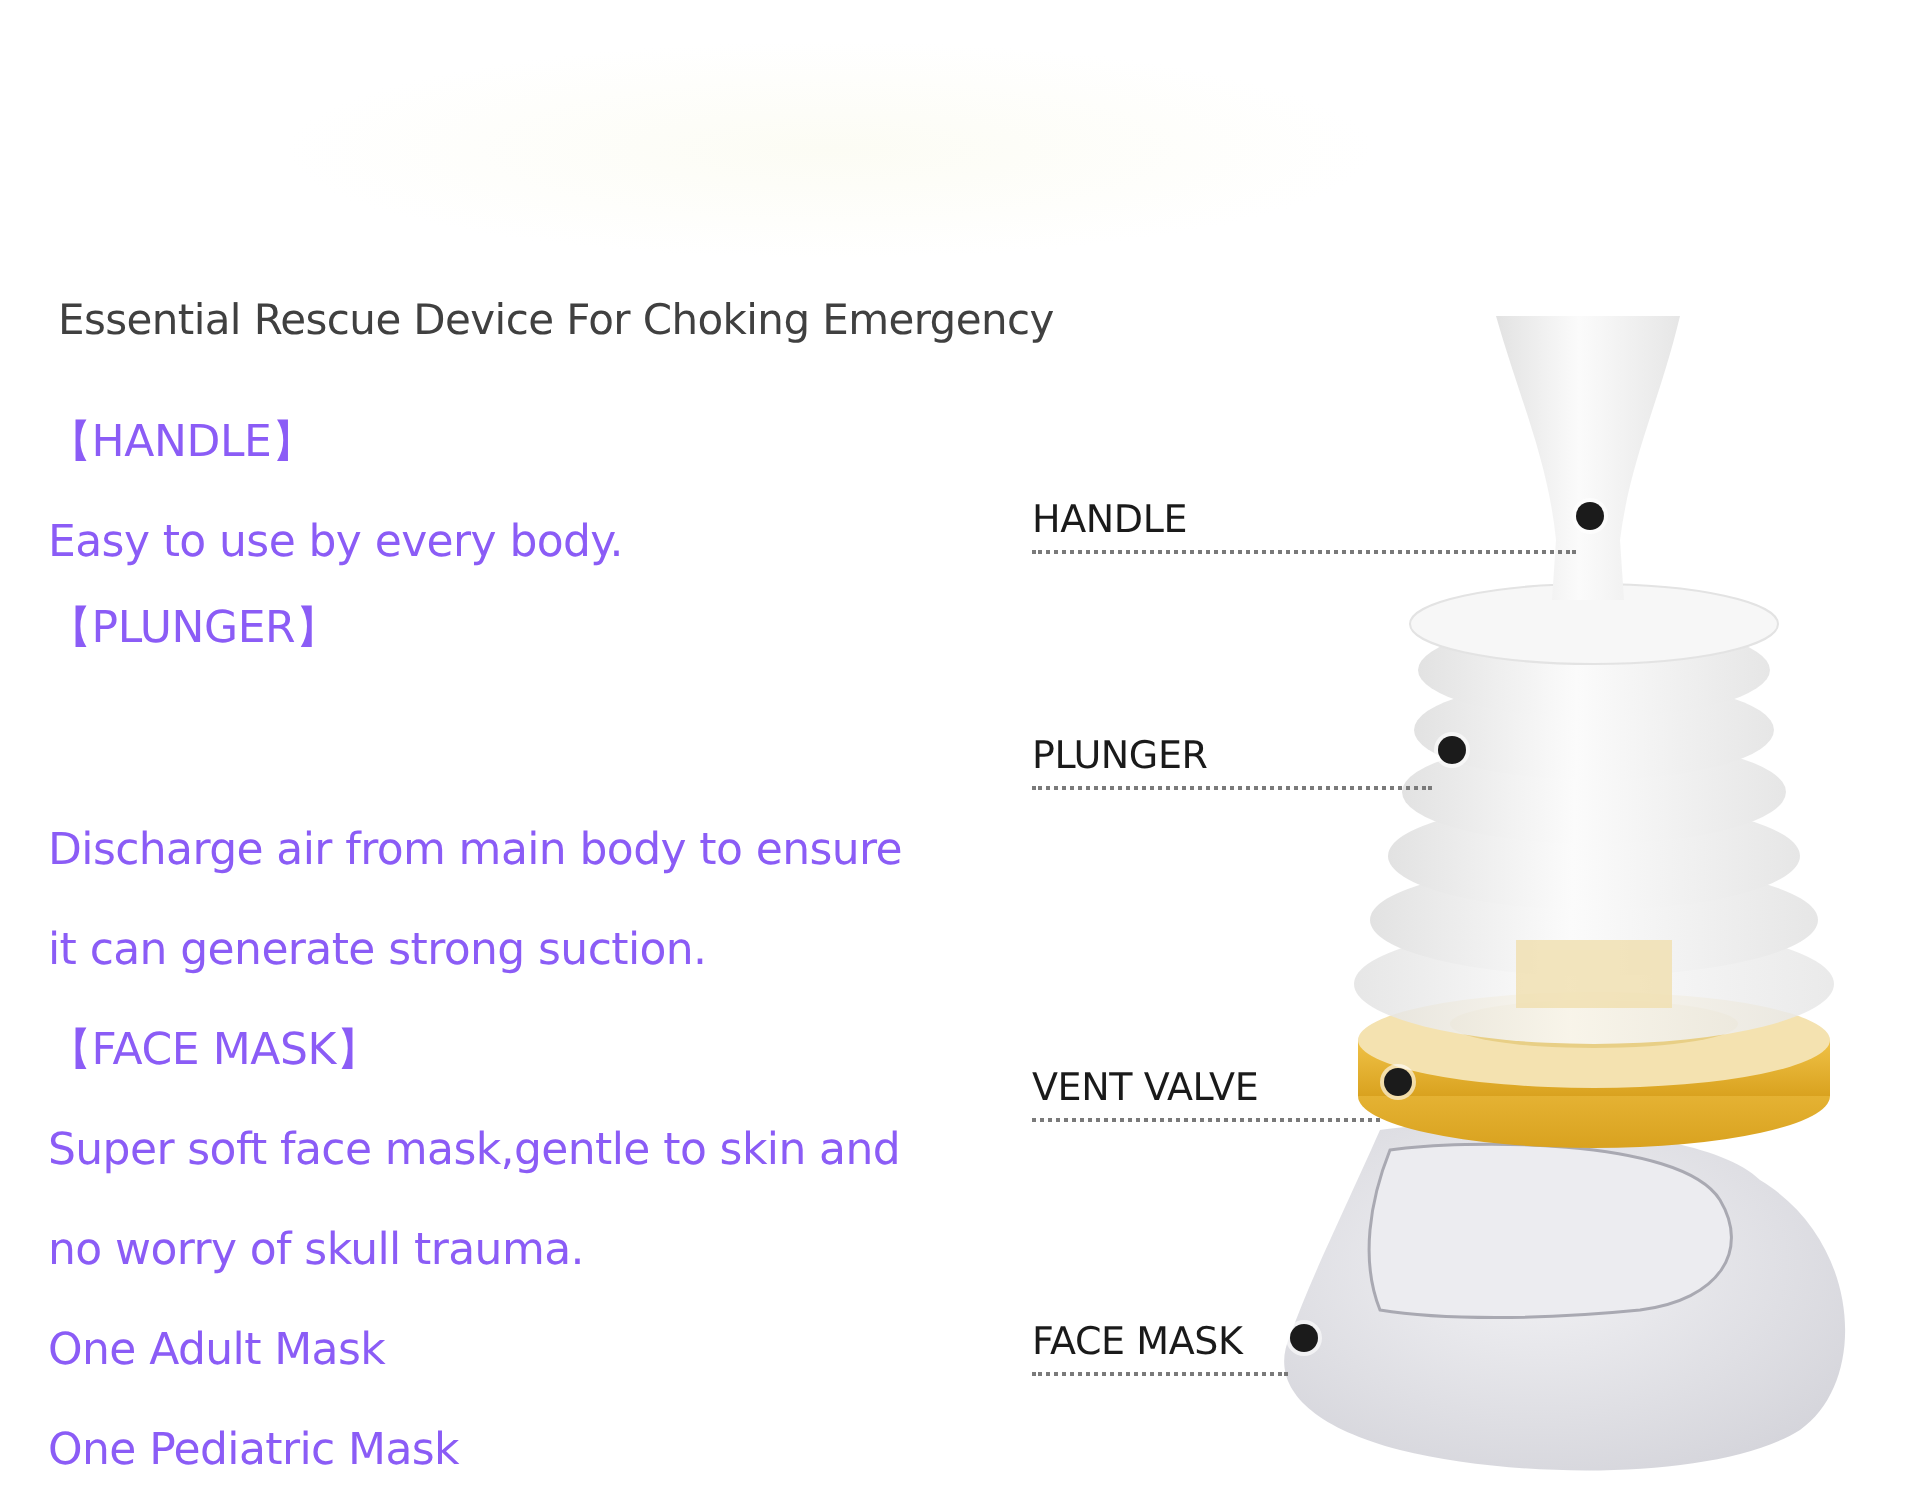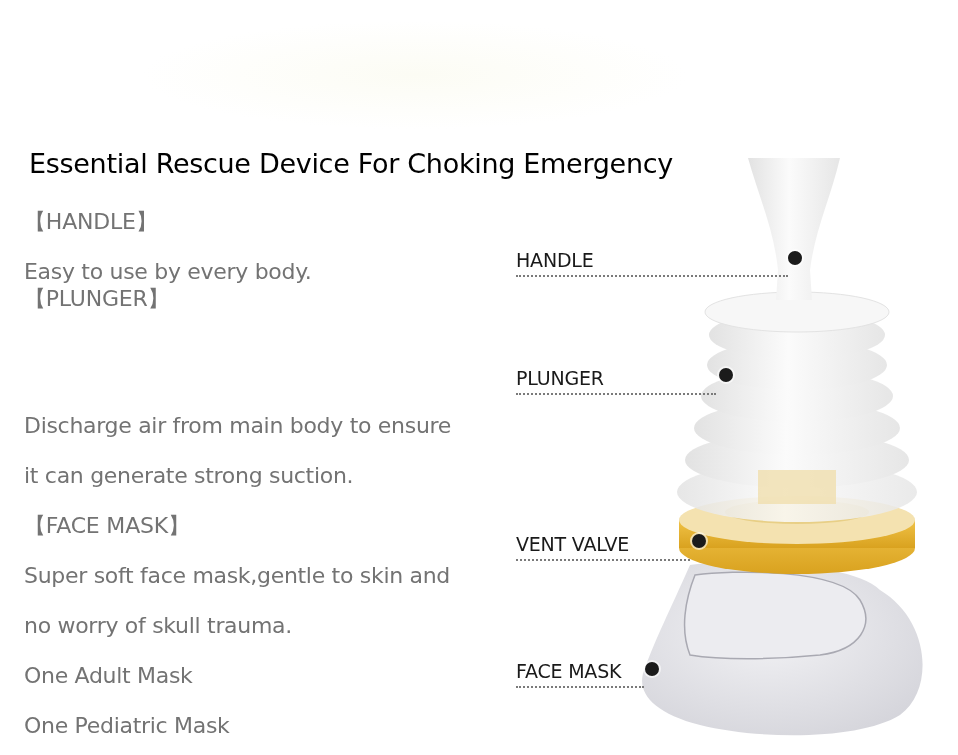--- a/index.html
+++ b/index.html
@@ -1,24 +1,24 @@
 <!DOCTYPE html>
 <html><head>
   <meta charset="utf-8">
   <style>
     html, body { margin: 0; padding: 0; }
     body {
       width: 958px; height: 755px; background: #ffffff; position: relative; overflow: hidden;
       font-family: "DejaVu Sans", "Liberation Sans", sans-serif; color: #1a1a1a;
     }
     .title {
-      position: absolute; left: 29px; top: 148px; font-size: 27px; letter-spacing: -0.3px;
-      white-space: nowrap; color: #000000; text-align: center;
+      position: absolute; left: 29px; top: 148px; font-size: 21px; letter-spacing: -0.3px;
+      white-space: nowrap; color: #404040; text-align: center;
     }
-    .sec { position: absolute; left: 24px; font-size: 22px; line-height: 30px; color: #737373; }
+    .sec { position: absolute; left: 24px; font-size: 22px; line-height: 30px; color: #8b5cf6; }
     .sec .head { letter-spacing: -0.2px; }
     .sec .line { white-space: nowrap; letter-spacing: -0.3px; margin-top: 20px; }
     .callout { position: absolute; left: 516px; margin-top: 18px; }
     .callout .lbl { font-size: 19px; color: #1a1a1a; white-space: nowrap; letter-spacing: -0.2px; }
     .callout .dots { position: absolute; left: 0; height: 0; border-top: 2px dotted #7a7a7a; }
     .dot {
       position: absolute; width: 14px; height: 14px; border-radius: 50%; background: #1b1b1b;
       box-shadow: 0 0 0 2px rgba(255,255,255,0.6);
     }
     .glow {
@@ -77,21 +77,21 @@
   </g>
 </svg>
 
 <div class="title">Essential Rescue Device For Choking Emergency</div>
 
 <div class="sec" style="top:207px">
   <div class="head">【HANDLE】</div>
   <div class="line">Easy to use by every body.</div>
 </div>
 
-<div class="sec" style="top:284px">
+<div class="sec" style="top:300px">
   <div class="head">【PLUNGER】</div>
 </div>
 
 <div class="sec" style="top:391px">
   <div class="line">Discharge air from main body to ensure</div>
   <div class="line">it can generate strong suction.</div>
 </div>
 
 <div class="sec" style="top:511px">
   <div class="head">【FACE MASK】</div>

